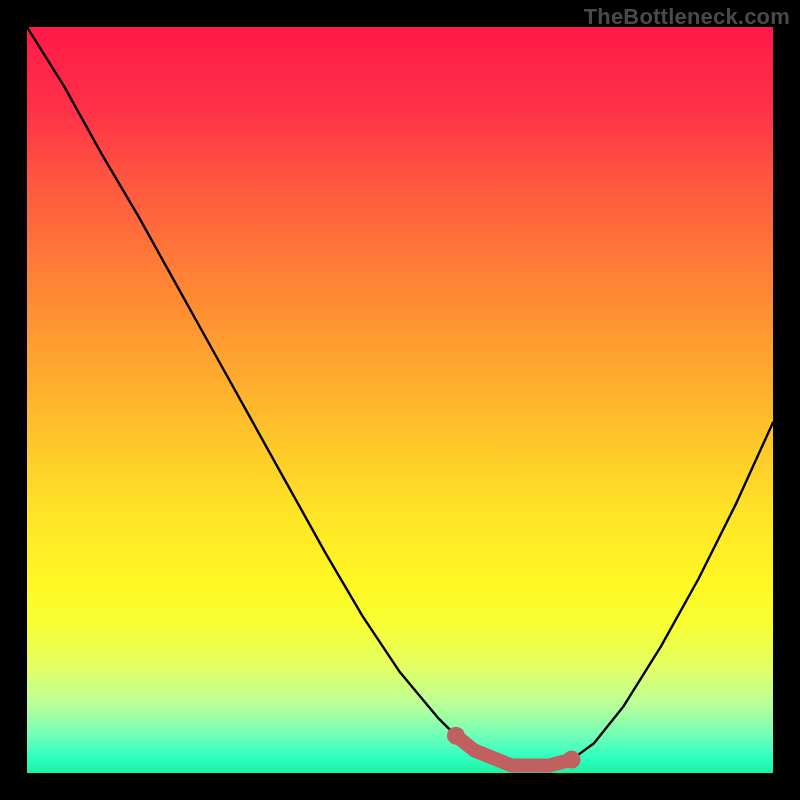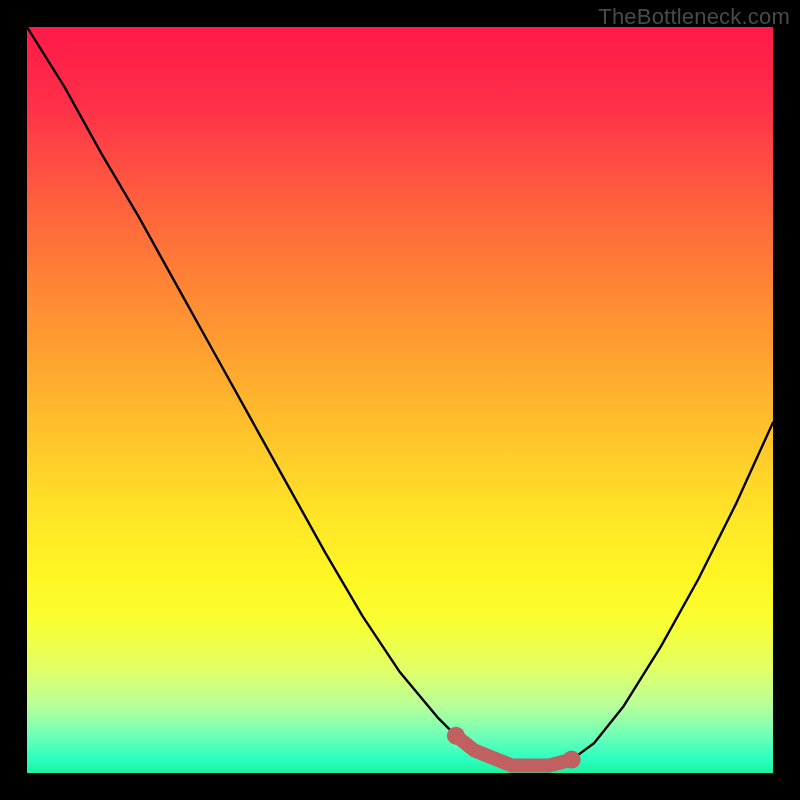--- a/index.html
+++ b/index.html
@@ -10,21 +10,21 @@
     background: #000;
     position: relative;
     font-family: Arial, Helvetica, sans-serif;
   }
   .watermark {
     position: absolute;
     top: 4px;
     right: 10px;
     color: #4a4a4a;
     font-size: 22px;
-    font-weight: 400;
+    font-weight: 700;
     letter-spacing: 0.2px;
     z-index: 10;
     text-align: right;
   }
   .plot-area {
     position: absolute;
     left: 27px;
     top: 27px;
     width: 746px;
     height: 746px;

